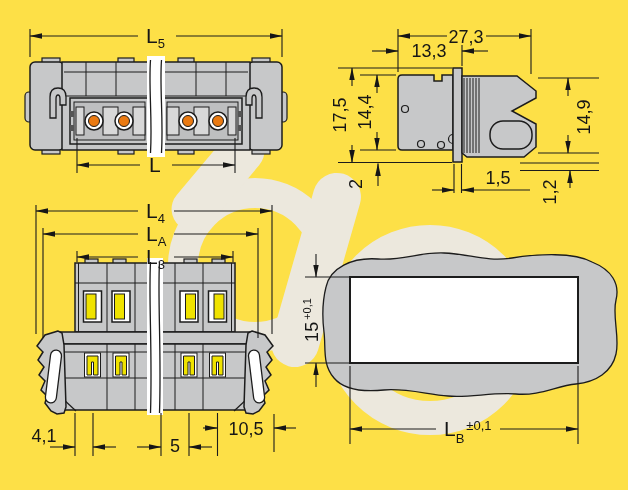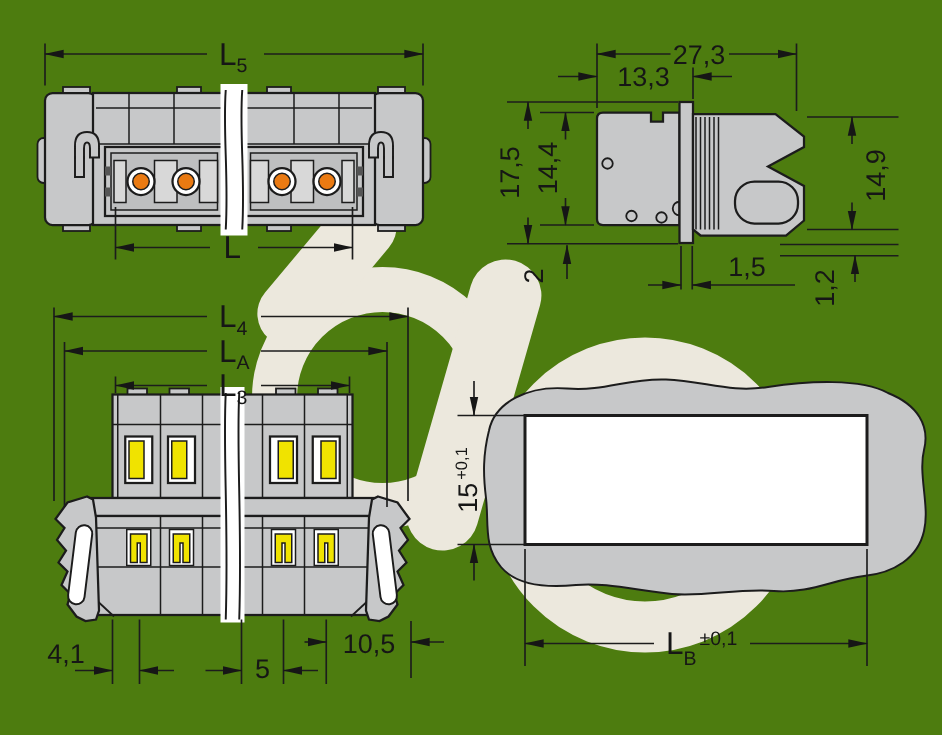--- a/index.html
+++ b/index.html
@@ -1,16 +1,16 @@
 <!DOCTYPE html>
 <html style="--body-gray: #c7c8c9; --body-gray-light: #d8d8d8; --body-gray-dark: #bebfc0; --terminal-orange: #ea7a12; --lever-yellow: #f0e300; --line-black: #1c1c1c; --watermark-beige: #ece8dd; --cutout-white: #ffffff;"><head>
 <meta charset="utf-8">
 <style>
   html,body{margin:0;padding:0;background:#fff;}
-  #canvas{position:relative;width:628px;height:490px;background:#4d7c0f;overflow:hidden;}
+  #canvas{position:relative;width:628px;height:490px;background:#fde047;overflow:hidden;}
   svg{display:block;}
   text{font-family:"Liberation Sans","DejaVu Sans",sans-serif;fill:#161616;}
   .dimtext{font-size:18px;}
   .biglabel{font-size:21px;}
   .sub{font-size:13px;}
   .sup{font-size:11px;}
   .body{fill:var(--body-gray,#c7c8c9);stroke:var(--line-black,#1c1c1c);}
   .lt{fill:var(--body-gray-light,#d8d8d8);stroke:var(--line-black,#1c1c1c);}
   .dk{fill:var(--body-gray-dark,#bebfc0);stroke:var(--line-black,#1c1c1c);}
   .wh{fill:var(--cutout-white,#ffffff);stroke:var(--line-black,#1c1c1c);}

